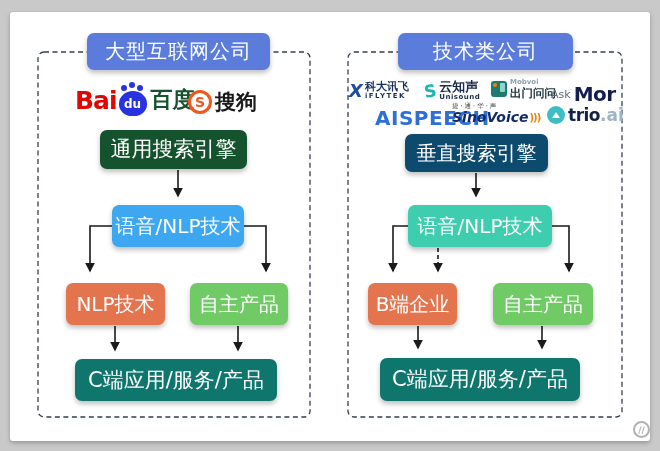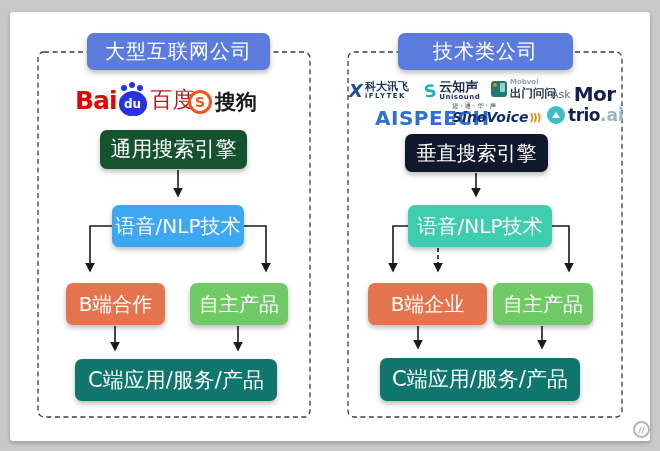--- a/index.html
+++ b/index.html
@@ -9,35 +9,35 @@
   .card { position:absolute; left:10px; top:12px; width:640px; height:429px;
     background:#ffffff; border-radius:3px; box-shadow:0 2px 4px rgba(0,0,0,.25); }
   svg.overlay { position:absolute; left:0; top:0; z-index:2; }
   .box { position:absolute; z-index:3; display:flex; align-items:center; justify-content:center;
     color:#fff; border-radius:7px; box-shadow:0 3px 5px rgba(0,0,0,.25); text-align:center;
     line-height:1.05; }
   .hdr { background:#5b7cdb; font-size:20px; font-weight:500; letter-spacing:1px; }
   .c-search-blue { background:#14532d; font-size:21px; }
   .c-nlp-blue   { background:#3da7f2; font-size:20px; }
   .c-nlp-teal   { background:#3fcdaf; font-size:20px; }
-  .c-purple-v   { background:#0f172a; font-size:20px; }
+  .c-purple-v   { background:#0c4a6e; font-size:20px; }
   .c-orange     { background:#e4744e; font-size:20px; }
   .c-green      { background:#70cb66; font-size:20px; }
   .c-purple     { background:#0f766e; font-size:21px; }
 
   
   .logo { position:absolute; z-index:3; display:flex; align-items:center; }
   .baidu { left:75px; top:84px; }
   .baidu .bai { font-size:25px; font-weight:800; color:#e10601; letter-spacing:-1px; }
   .paw { position:relative; width:28px; height:25px; background:#2932e1; border-radius:50% 50% 46% 46%;
          margin:7px 2px 0 2px; display:flex; align-items:center; justify-content:center; }
   .paw::before { content:""; position:absolute; top:-6px; left:2px; width:6px; height:6px; border-radius:50%;
          background:#2932e1; box-shadow:8px -3px 0 #2932e1, 16px 0 0 #2932e1; }
   .paw .du { color:#fff; font-size:12px; font-weight:700; }
-  .baidu .cn { font-size:22px; font-weight:400; color:#b91c1c; margin-left:2px; }
+  .baidu .cn { font-size:22px; font-weight:700; color:#14532d; margin-left:2px; }
   .sogou { left:188px; top:88px; }
   .sring { width:24px; height:24px; border-radius:50%; border:3px solid #f1561d; color:#f1561d;
            display:flex; align-items:center; justify-content:center; font-size:14px; font-weight:800; }
   .sogou .cn { font-size:21px; font-weight:700; color:#1a1a1a; margin-left:3px; }
 
   .stack { display:flex; flex-direction:column; justify-content:center; line-height:1.1; }
   .iflytek { left:349px; top:80px; }
   .iflytek .icn { font-size:18px; font-weight:900; font-style:italic; color:#1d4f9e; margin-right:2px; }
   .iflytek .cn { font-size:11px; font-weight:700; color:#16325c; }
   .iflytek .en { font-size:7px; font-weight:700; color:#16325c; letter-spacing:1.5px; }
@@ -115,21 +115,21 @@
     </span>
   <span class="cn">百度</span>
 </div>
 <div class="logo sogou">
   <span class="sring">S</span>
   <span class="cn">搜狗</span>
 </div>
 
 <div class="box c-search-blue" style="left:100px;top:130px;width:147px;height:39px;">通用搜索引擎</div>
 <div class="box c-nlp-blue" style="left:112px;top:205px;width:132px;height:42px;">语音/NLP技术</div>
-<div class="box c-orange" style="left:66px;top:283px;width:99px;height:42px;">B端合作</div>
+<div class="box c-orange" style="left:66px;top:283px;width:99px;height:42px;">NLP技术</div>
 <div class="box c-green" style="left:190px;top:283px;width:98px;height:42px;">自主产品</div>
 <div class="box c-purple" style="left:75px;top:359px;width:202px;height:42px;">C端应用/服务/产品</div>
 
 <div class="box hdr" style="left:398px;top:33px;width:175px;height:37px;">技术类公司</div>
 
 <div class="logo iflytek">
   <span class="icn">X</span>
   <span class="stack">
     <span class="cn">科大讯飞</span>
     <span class="en">iFLYTEK</span>
@@ -168,19 +168,19 @@
 <div class="logo trio">
   <span class="trioicn">
       <span class="tri"></span>
     </span>
   <span class="nm">trio</span>
   <span class="sfx">.ai</span>
 </div>
 
 <div class="box c-purple-v" style="left:405px;top:134px;width:143px;height:38px;">垂直搜索引擎</div>
 <div class="box c-nlp-teal" style="left:408px;top:205px;width:144px;height:42px;">语音/NLP技术</div>
-<div class="box c-orange" style="left:368px;top:283px;width:119px;height:42px;">B端企业</div>
+<div class="box c-orange" style="left:368px;top:283px;width:89px;height:42px;">B端企业</div>
 <div class="box c-green" style="left:493px;top:283px;width:100px;height:42px;">自主产品</div>
 <div class="box c-purple" style="left:380px;top:358px;width:200px;height:43px;">C端应用/服务/产品</div>
 
 <div class="watermark">
   <span class="wm-icon">∕∕</span>
 </div>
 
 </body></html>

